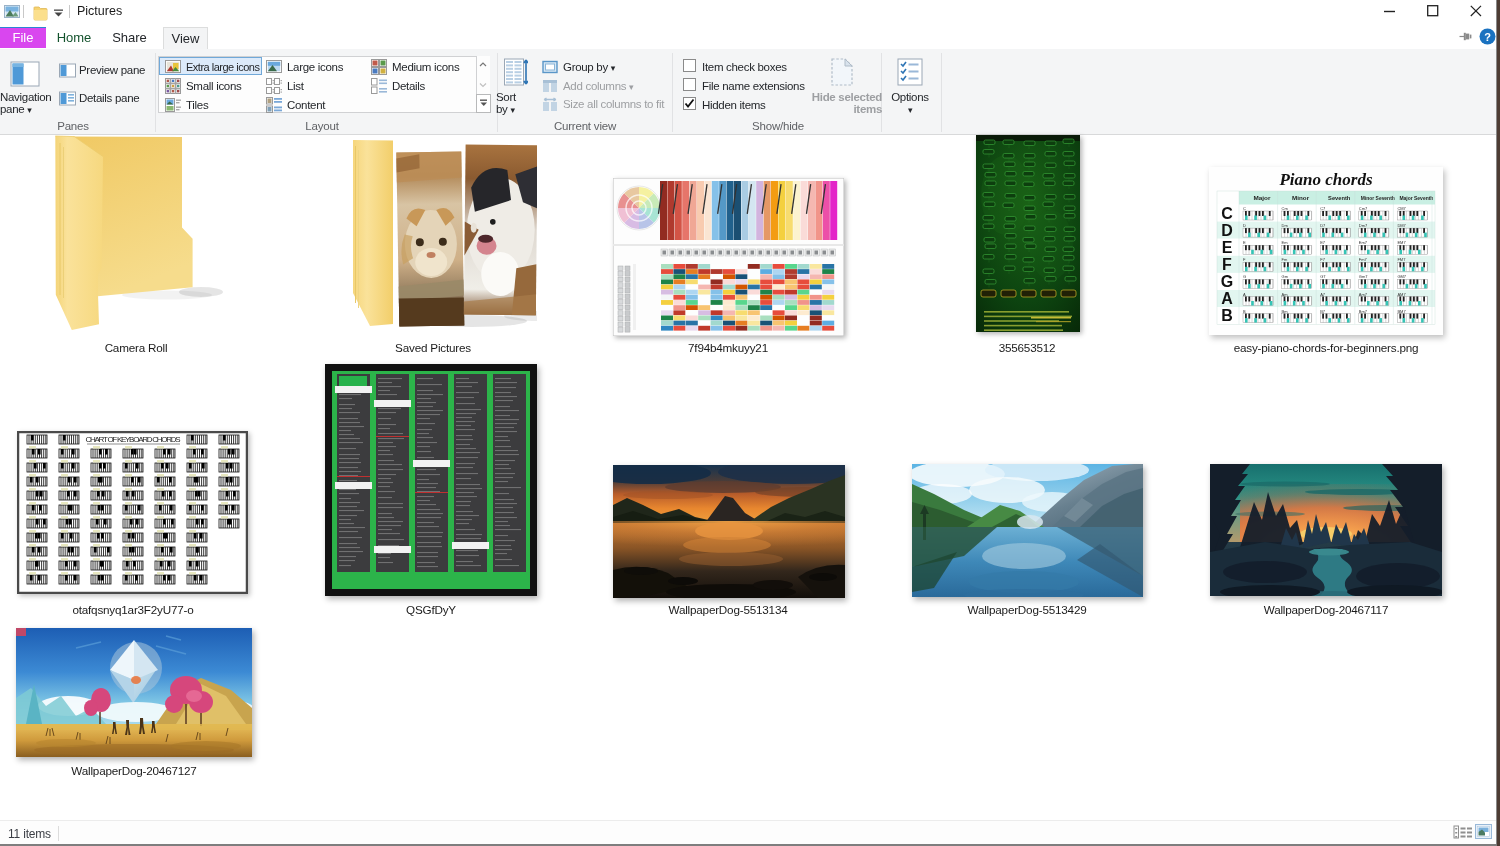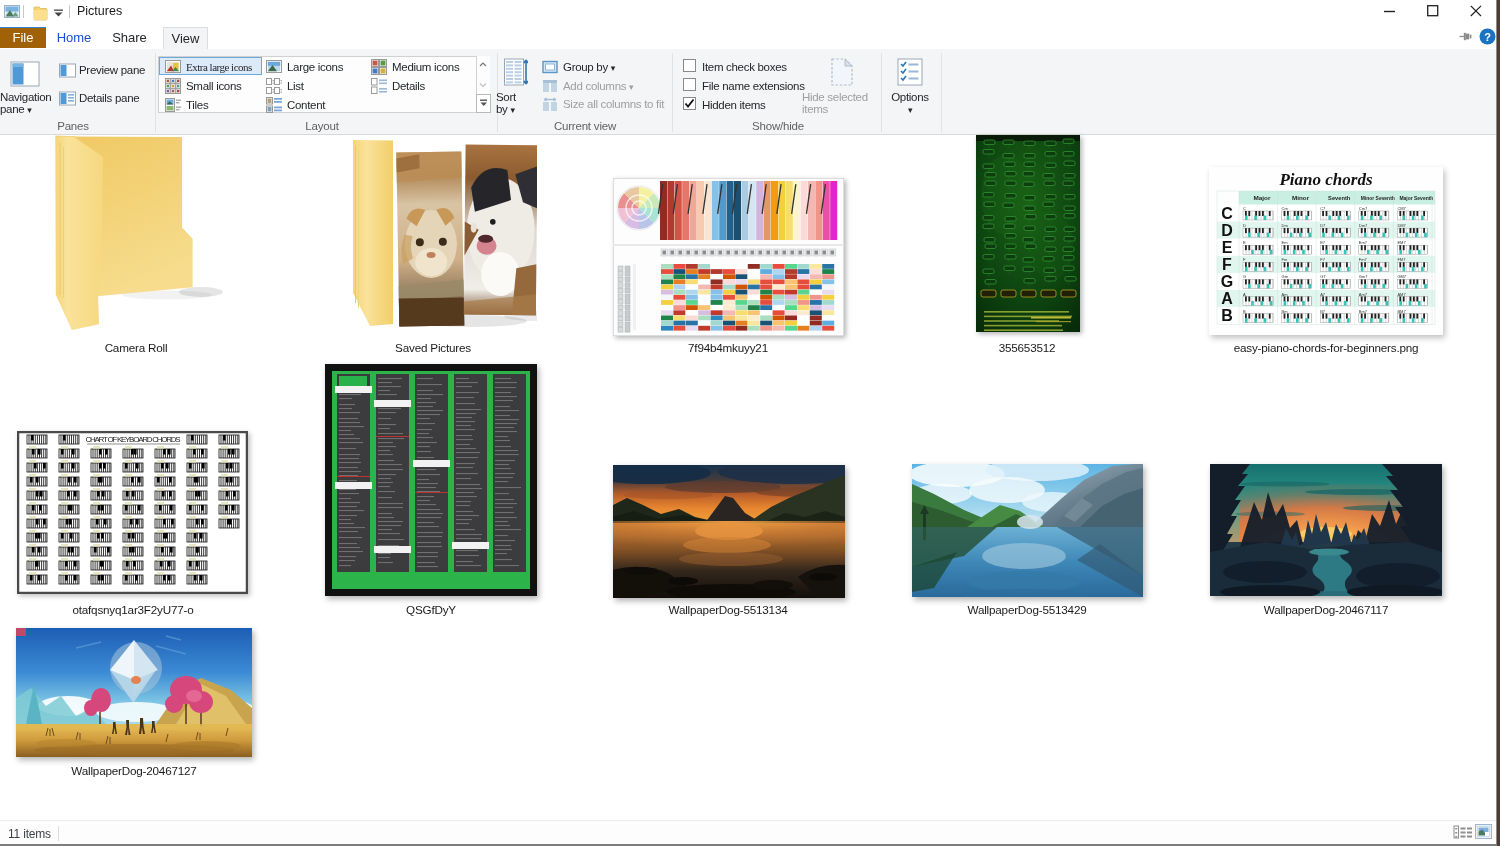--- a/index.html
+++ b/index.html
@@ -36,22 +36,22 @@
 <svg class="abs" style="left:1384px;top:10px;" width="12" height="3" viewBox="0 0 12 3">
       <rect x="0" y="0.8" width="11" height="1.4" fill="#222"></rect>
     </svg>
 <svg class="abs" style="left:1427px;top:5px;" width="12" height="12" viewBox="0 0 12 12">
       <rect x="0.7" y="0.7" width="10" height="10" fill="none" stroke="#222" stroke-width="1.3"></rect>
     </svg>
 <svg class="abs" style="left:1470px;top:5px;" width="12" height="12" viewBox="0 0 12 12">
       <path d="M0.8 0.8 L11 11 M11 0.8 L0.8 11" stroke="#222" stroke-width="1.2" fill="none"></path>
     </svg>
 <div class="abs" style="left:0;top:25px;width:1496px;height:23px;background:#fff;"></div>
-<div class="abs" style="left:0;top:26.5px;width:46px;height:21px;background:#a16207;border-top:1px solid #2a85d4;color:#fff;font-size:13px;text-align:center;line-height:20px;">File</div>
-<div class="abs" style="left:46px;top:26.5px;width:56px;height:21px;font-size:13px;color:#1d4ed8;text-align:center;line-height:21px;">Home</div>
+<div class="abs" style="left:0;top:26.5px;width:46px;height:21px;background:#d946ef;border-top:1px solid #2a85d4;color:#fff;font-size:13px;text-align:center;line-height:20px;">File</div>
+<div class="abs" style="left:46px;top:26.5px;width:56px;height:21px;font-size:13px;color:#14532d;text-align:center;line-height:21px;">Home</div>
 <div class="abs" style="left:102px;top:26.5px;width:55px;height:21px;font-size:13px;color:#24272b;text-align:center;line-height:21px;">Share</div>
 <div class="abs" style="left:163px;top:26.5px;width:45px;height:22px;background:#f3f4f5;border:1px solid #dcdddd;border-bottom:none;font-size:13px;color:#24272b;text-align:center;line-height:21px;">View</div>
 <svg class="abs" style="left:1459px;top:31px;" width="14" height="11" viewBox="0 0 14 11">
       <path d="M0.5 5.5 L5 5.5" stroke="#8a8a8a" stroke-width="1.2"></path>
       <rect x="4.8" y="1.8" width="2" height="7.4" fill="#8a8a8a"></rect>
       <rect x="6.8" y="2.6" width="3.4" height="5.8" fill="#8a8a8a"></rect>
       <rect x="10.8" y="3.6" width="1.6" height="3.8" fill="#8a8a8a"></rect>
     </svg>
 <svg class="abs" style="left:1479px;top:28px;" width="17" height="17" viewBox="0 0 17 17">
       <circle cx="8.5" cy="8.5" r="8" fill="#1a72c0"></circle>
@@ -99,21 +99,21 @@
       <path d="M1.5 3.5 L8 3.5 L4.75 7 Z" fill="#555"></path>
     </svg>
 <div class="abs" style="left:159px;top:56.5px;width:103px;height:18.5px;background:#dceafa;border:1px solid #70a8d8;"></div>
 <svg class="abs" style="left:165px;top:59px;" width="16" height="16" viewBox="0 0 16 16">
       <rect x="0.5" y="1.5" width="15" height="12" fill="#fff" stroke="#9a9a9a"></rect>
       <rect x="1.8" y="2.8" width="12.4" height="9.4" fill="#e8e4da"></rect>
       <path d="M1.8 12.2 L6 6.5 L9 12.2 Z" fill="#b03a30"></path>
       <rect x="8" y="4" width="5.5" height="6" fill="#e8c43a"></rect>
       <path d="M7 12.2 L10.5 8 L14.2 12.2 Z" fill="#4a8a3a"></path>
     </svg>
-<div class="rtxt" style="left:186px;top:61px;font-size:11px;letter-spacing:-0.5px;font-family:Liberation Serif, serif;">Extra large icons</div>
+<div class="rtxt" style="left:186px;top:61px;font-size:11px;letter-spacing:-0.5px;">Extra large icons</div>
 <svg class="abs" style="left:266px;top:59px;" width="16" height="16" viewBox="0 0 16 16">
       <rect x="0.5" y="1.5" width="15" height="12" fill="#fff" stroke="#9a9a9a"></rect>
       <rect x="1.8" y="2.8" width="12.4" height="9.4" fill="#bcd8f0"></rect>
       <rect x="1.8" y="2.8" width="12.4" height="4" fill="#6aa8dd"></rect>
       <path d="M1.8 12.2 L6.5 6 L11 12.2 Z" fill="#3a6a4a"></path>
     </svg>
 <div class="rtxt" style="left:287px;top:61px;">Large icons</div>
 <svg class="abs" style="left:371px;top:59px;" width="16" height="16" viewBox="0 0 16 16">
       <g stroke="#9a9a9a" fill="#fff">
         <rect x="0.5" y="0.5" width="7" height="7"></rect>
@@ -264,21 +264,21 @@
 <div class="rtxt" style="left:702px;top:80px;">File name extensions</div>
 <svg class="abs" style="left:683px;top:97px;" width="13" height="13" viewBox="0 0 13 13">
       <rect x="0.5" y="0.5" width="12" height="12" fill="#fff" stroke="#8a8a8a"></rect>
       <path d="M2.5 6.5 L5 9.5 L10.5 2.5" stroke="#111" stroke-width="1.8" fill="none"></path>
     </svg>
 <div class="rtxt" style="left:702px;top:99px;">Hidden items</div>
 <svg class="abs" style="left:828px;top:57px;" width="28" height="30" viewBox="0 0 28 30">
       <path d="M4 2 L17 2 L24 9 L24 28 L4 28 Z" fill="#f2f6fa" stroke="#b0bcc8" stroke-dasharray="2.5 1.8" stroke-width="1.2"></path>
       <path d="M17 2 L17 9 L24 9 Z" fill="#d8e2ec" stroke="#b0bcc8" stroke-width="1"></path>
     </svg>
-<div class="rtxt gray" style="left:802px;top:91px;width:80px;text-align:left;">Hide selected<br>items</div>
+<div class="rtxt gray" style="left:802px;top:91px;width:80px;text-align:right;font-weight:bold;">Hide selected<br>items</div>
 <div class="glbl" style="left:778px;top:120px;">Show/hide</div>
 <svg class="abs" style="left:897px;top:57px;" width="26" height="30" viewBox="0 0 26 30">
       <rect x="1" y="2" width="24" height="26" fill="#fff" stroke="#9aa7b5"></rect>
       <g stroke="#2e75b5" stroke-width="1.6" fill="none">
         <path d="M4 7 L6 9 L9 5"></path>
         <path d="M4 14 L6 16 L9 12"></path>
         <path d="M4 21 L6 23 L9 19"></path>
       </g>
       <g fill="#9ab8d8">
         <rect x="11.5" y="6.5" width="10" height="2"></rect>

